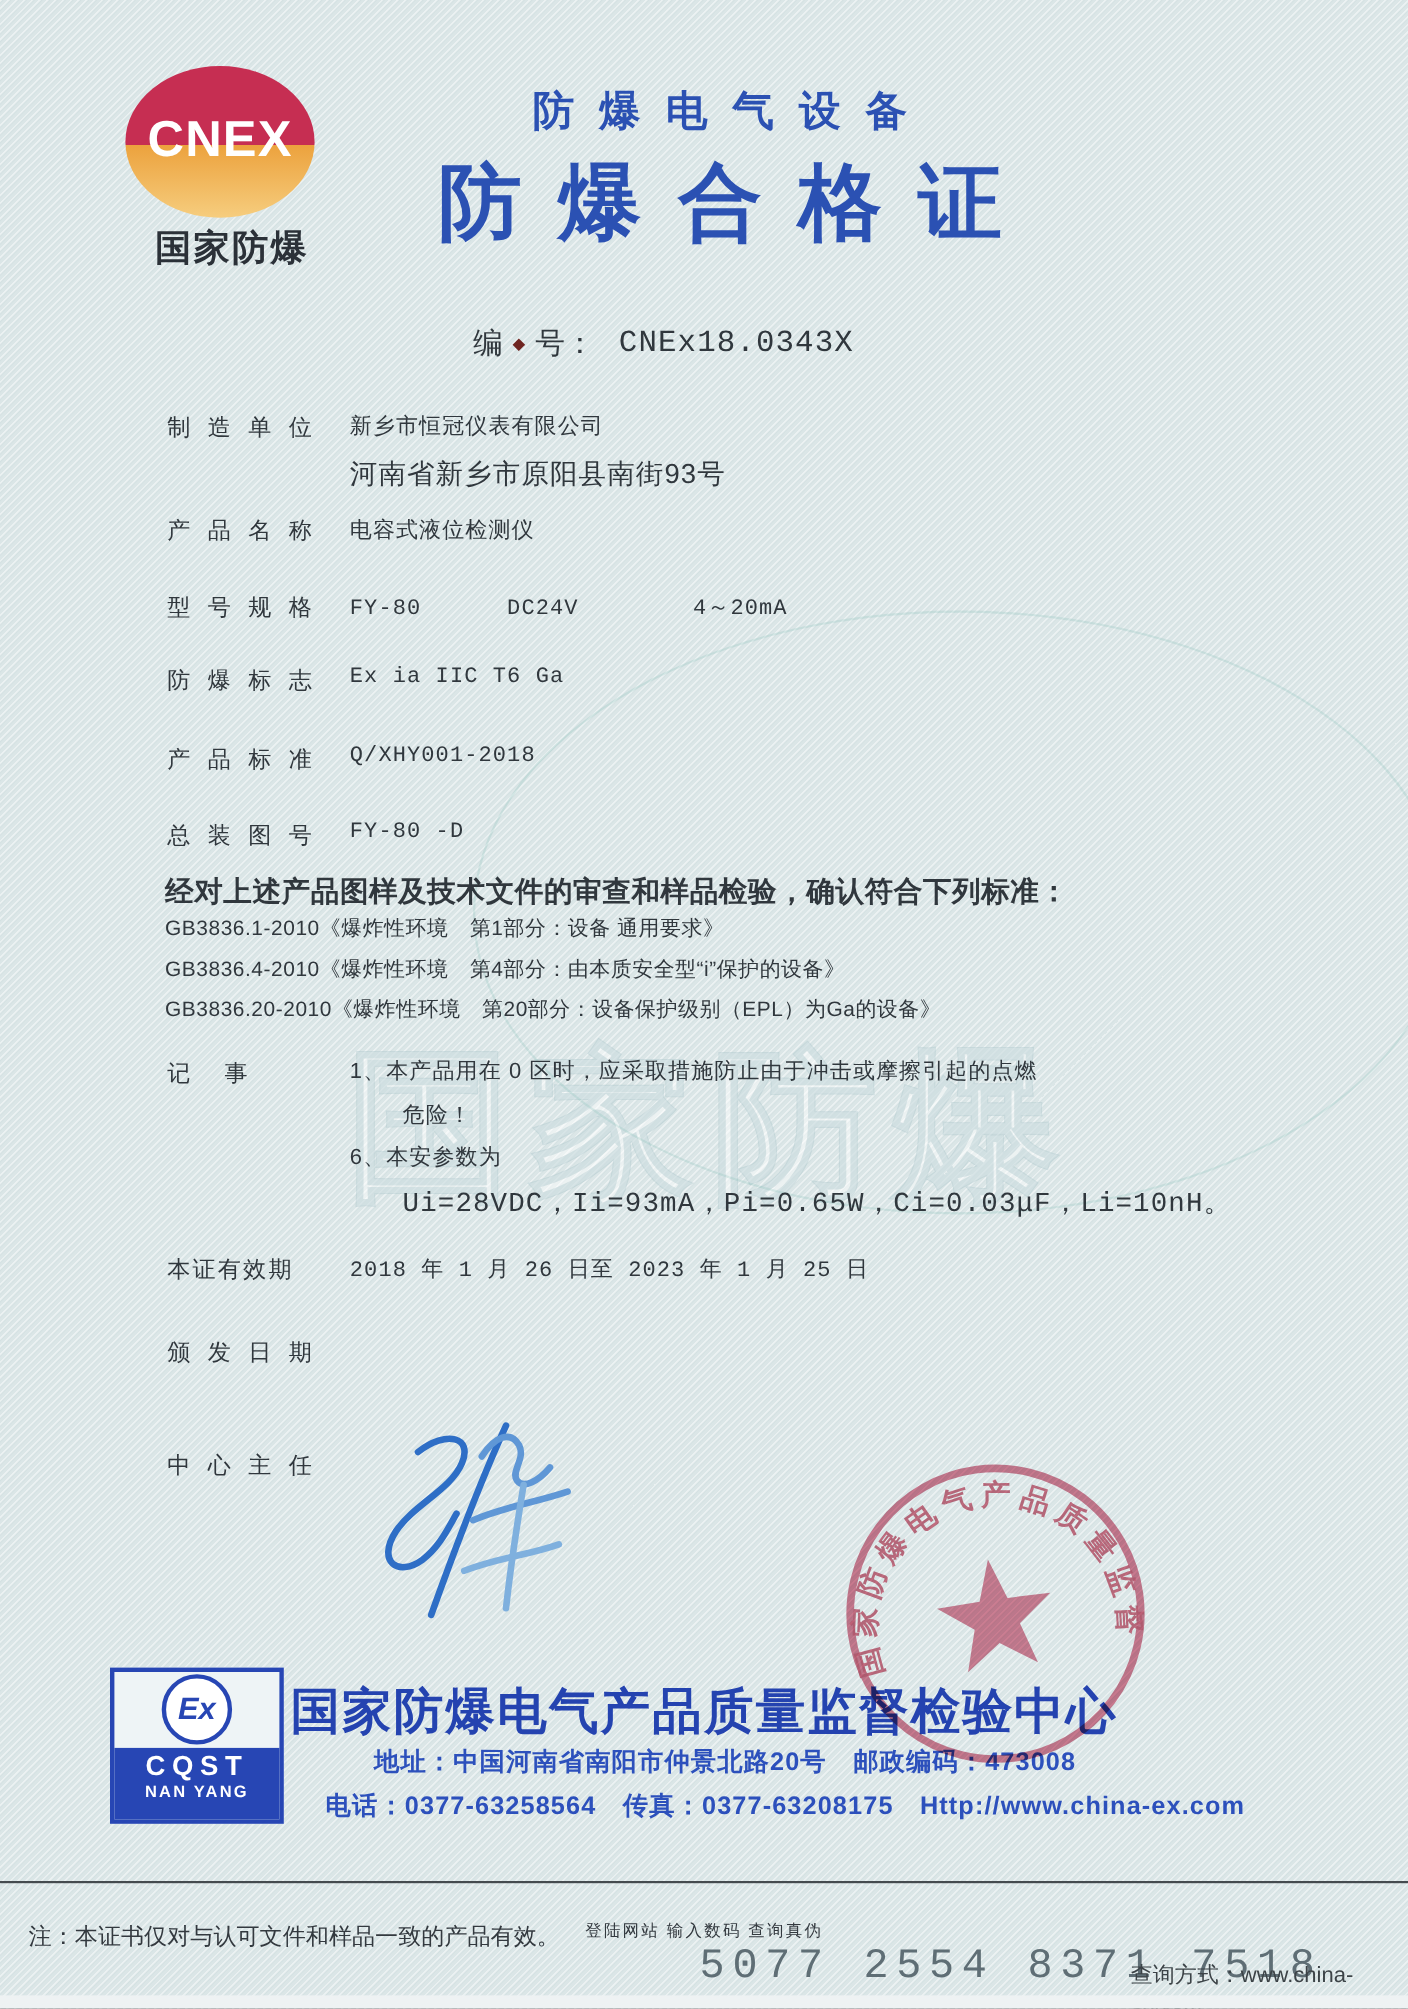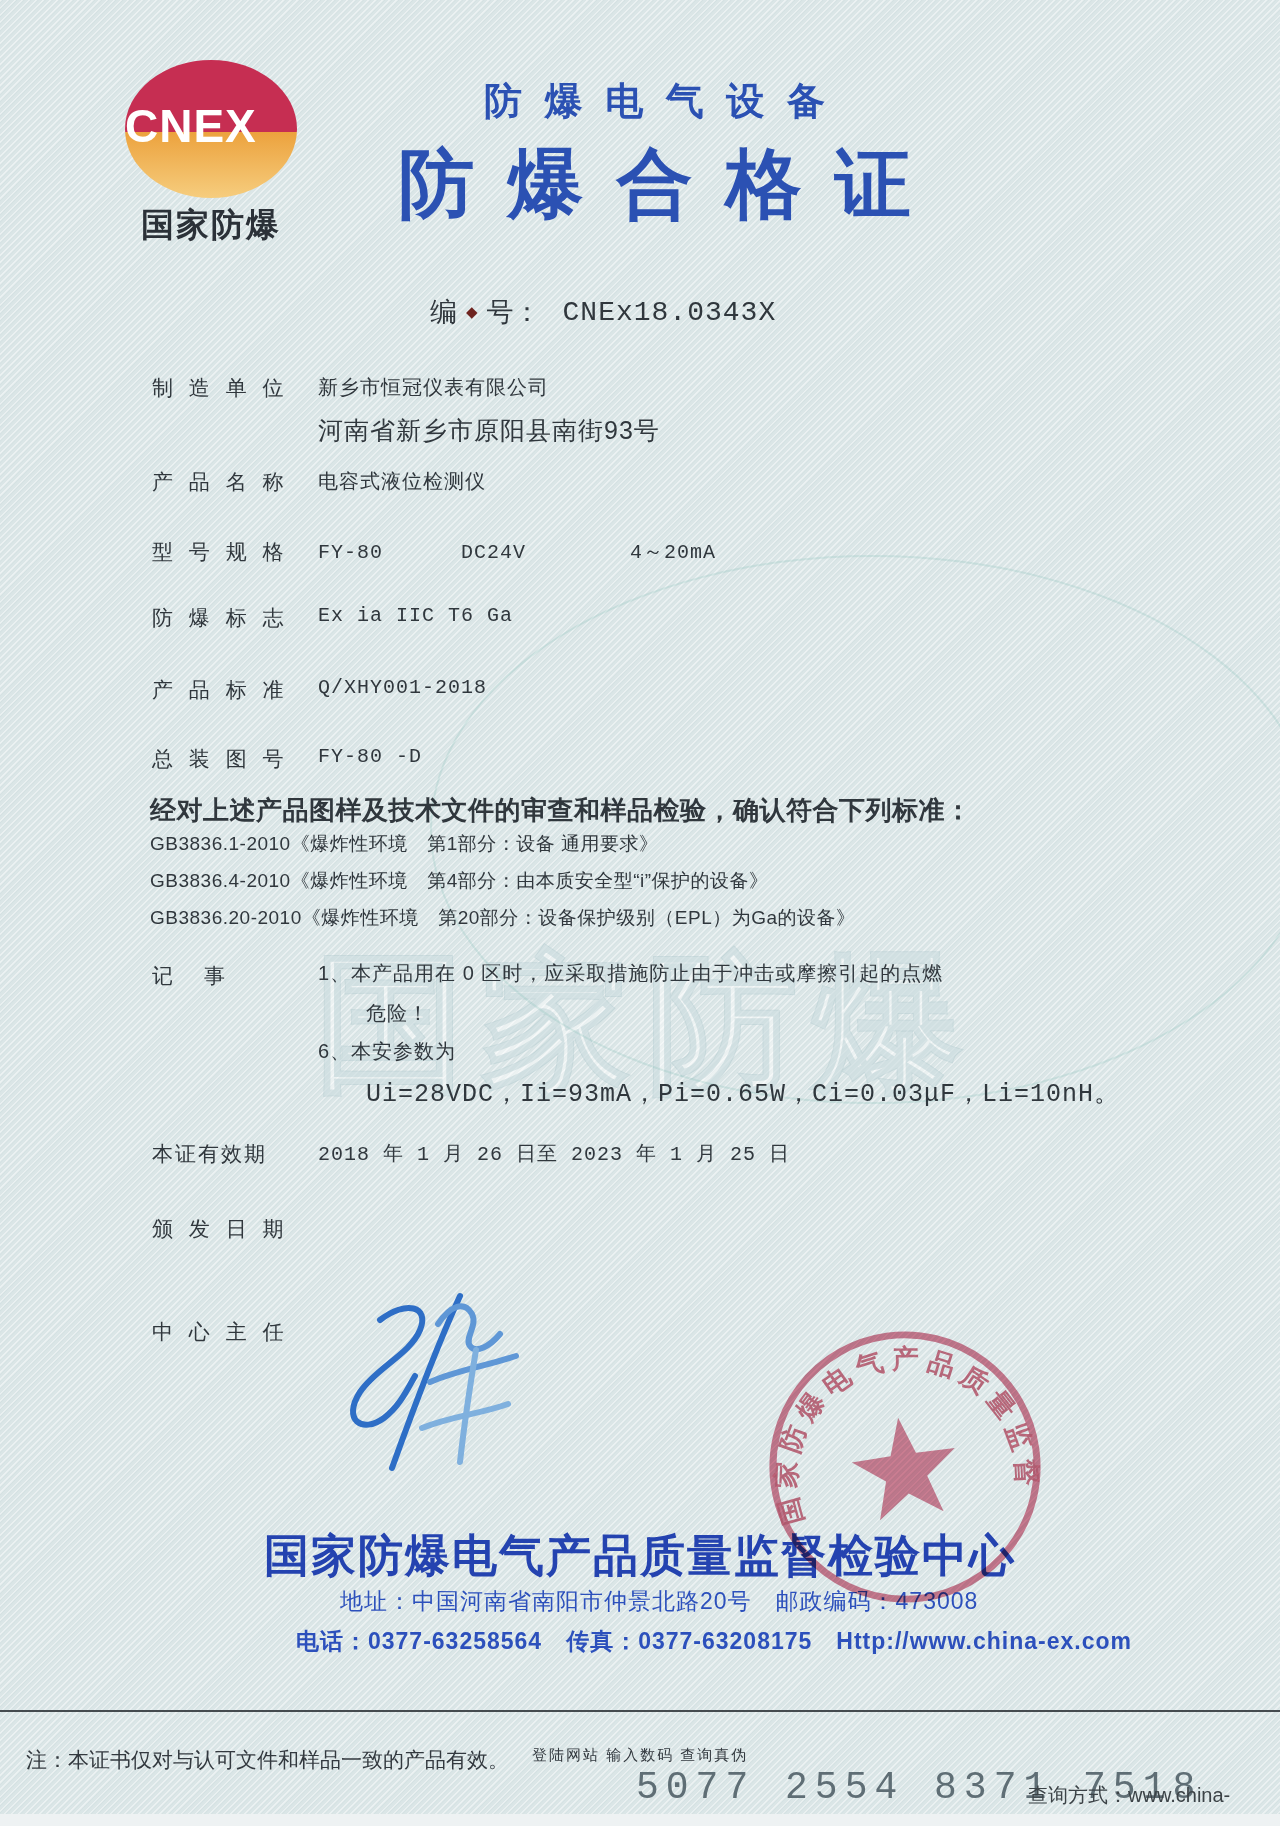--- a/index.html
+++ b/index.html
@@ -15,23 +15,23 @@
   .abs{position:absolute;}
   .mono{font-family:"Liberation Mono","DejaVu Sans Mono",monospace;}
 
   
   .watermark{left:315px;top:925px;font-size:150px;font-weight:900;letter-spacing:16px;
     color:rgba(255,255,255,.48);-webkit-text-stroke:2px rgba(165,195,200,.38);z-index:0;white-space:pre;}
   .guilloche{left:430px;top:555px;width:880px;height:545px;border:2px solid rgba(125,185,178,.22);
     border-radius:50%;z-index:0;}
 
   
-  .logo-ellipse{left:125px;top:60px;width:172px;height:138px;border-radius:50%;
+  .logo-ellipse{left:114px;top:60px;width:172px;height:138px;border-radius:50%;
     background:linear-gradient(to bottom,#c62e52 0%,#c62e52 52%,#eca23d 52%,#f6cd7e 100%);
-    display:flex;align-items:center;justify-content:flex-start;z-index:1;}
+    display:flex;align-items:center;justify-content:center;z-index:1;}
   .logo-text{color:#fff;font-weight:900;font-size:46px;letter-spacing:1px;margin-top:-6px;}
   .logo-caption{left:118px;top:203px;width:186px;text-align:center;font-size:33px;font-weight:700;
     color:#2b3138;letter-spacing:2px;z-index:1;}
 
   
   .subtitle{left:0;top:76px;width:1315px;text-align:center;font-size:38px;font-weight:900;
     letter-spacing:6px;color:#2b51b3;z-index:1;white-space:pre;}
   .title{left:0;top:134px;width:1315px;text-align:center;font-size:76px;font-weight:900;
     letter-spacing:6px;color:#2b51b3;z-index:1;white-space:pre;}
   .certline{left:430px;top:294px;display:flex;align-items:center;font-size:27px;z-index:1;}
@@ -55,21 +55,21 @@
   .badge{left:100px;top:1516px;width:150px;height:134px;border:4px solid #2746b4;
     background:#eef4f6;display:flex;flex-direction:column;align-items:center;z-index:1;}
   .badge-circle{width:56px;height:56px;border:4px solid #2746b4;border-radius:50%;background:#fff;
     display:flex;align-items:center;justify-content:center;margin-top:2px;
     color:#2746b4;font-weight:900;font-style:italic;font-size:28px;}
   .badge-band{margin-top:3px;width:100%;flex:1;background:#2746b4;color:#fff;text-align:center;}
   .badge-cqst{font-size:25px;font-weight:700;letter-spacing:6px;margin-top:3px;}
   .badge-ny{font-size:15px;font-weight:700;letter-spacing:2px;}
   .org-name{left:264px;top:1526px;font-size:45px;font-weight:900;color:#2443b0;
     letter-spacing:2px;z-index:1;}
-  .org-address{left:340px;top:1586px;font-size:23px;font-weight:400;color:#2c50bc;z-index:1;letter-spacing:1px;}
+  .org-address{left:340px;top:1586px;font-size:23px;font-weight:700;color:#2c50bc;z-index:1;letter-spacing:1px;}
   .org-contact{left:296px;top:1626px;font-size:23px;font-weight:700;color:#2c50bc;z-index:1;letter-spacing:1px;}
 
   
   .divider{left:0;top:1710px;width:1280px;height:2px;background:#454b4f;z-index:1;}
   .foot-note{left:26px;top:1746px;font-size:21px;z-index:1;color:#33393f;}
   .foot-hint{left:532px;top:1746px;font-size:15px;z-index:1;color:#33393f;letter-spacing:2px;}
   .foot-code{left:636px;top:1766px;font-size:38px;color:#5f6e75;letter-spacing:7px;z-index:1;}
   .foot-query{left:1028px;top:1782px;font-size:20px;color:#3c4347;z-index:1;}
   .scan-edge{left:0;top:1814px;width:1280px;height:12px;background:#eef2f3;z-index:1;}
 </style>
@@ -145,20 +145,29 @@
     <defs>
       <path id="ringpath" d="M 42,192 A 112,112 0 1 1 258,192" fill="none"></path>
     </defs>
     <circle cx="150" cy="150" r="133" fill="none" stroke="#ce5c78" stroke-width="7" opacity="0.85"></circle>
     <polygon opacity="0.82" fill="#ce5c78" points="150,100 162.9,137.2 202.3,138 170.9,161.8 182.3,199.5 150,177 117.7,199.5 129.1,161.8 97.7,138 137.1,137.2"></polygon>
     <text font-size="27" font-weight="bold" fill="#c9566e" opacity="0.9" letter-spacing="1">
       <textPath href="#ringpath" startOffset="2" textLength="540">国家防爆电气产品质量监督检验中心</textPath>
     </text>
   </svg>
 
+  <div class="abs badge">
+    <div class="badge-circle">
+      <span>Ex</span>
+    </div>
+    <div class="badge-band">
+      <div class="badge-cqst">CQST</div>
+      <div class="badge-ny">NAN YANG</div>
+    </div>
+  </div>
   <div class="abs org-name">国家防爆电气产品质量监督检验中心</div>
   <div class="abs org-address">地址：中国河南省南阳市仲景北路20号　邮政编码：473008</div>
   <div class="abs org-contact">电话：0377-63258564　传真：0377-63208175　Http://www.china-ex.com</div>
 
   <div class="abs divider"></div>
   <div class="abs foot-note">注：本证书仅对与认可文件和样品一致的产品有效。</div>
   <div class="abs foot-hint">登陆网站 输入数码 查询真伪</div>
   <div class="abs foot-code mono">5077 2554 8371 7518</div>
   <div class="abs foot-query">查询方式：www.china-ex.com</div>
   <div class="abs scan-edge"></div>

